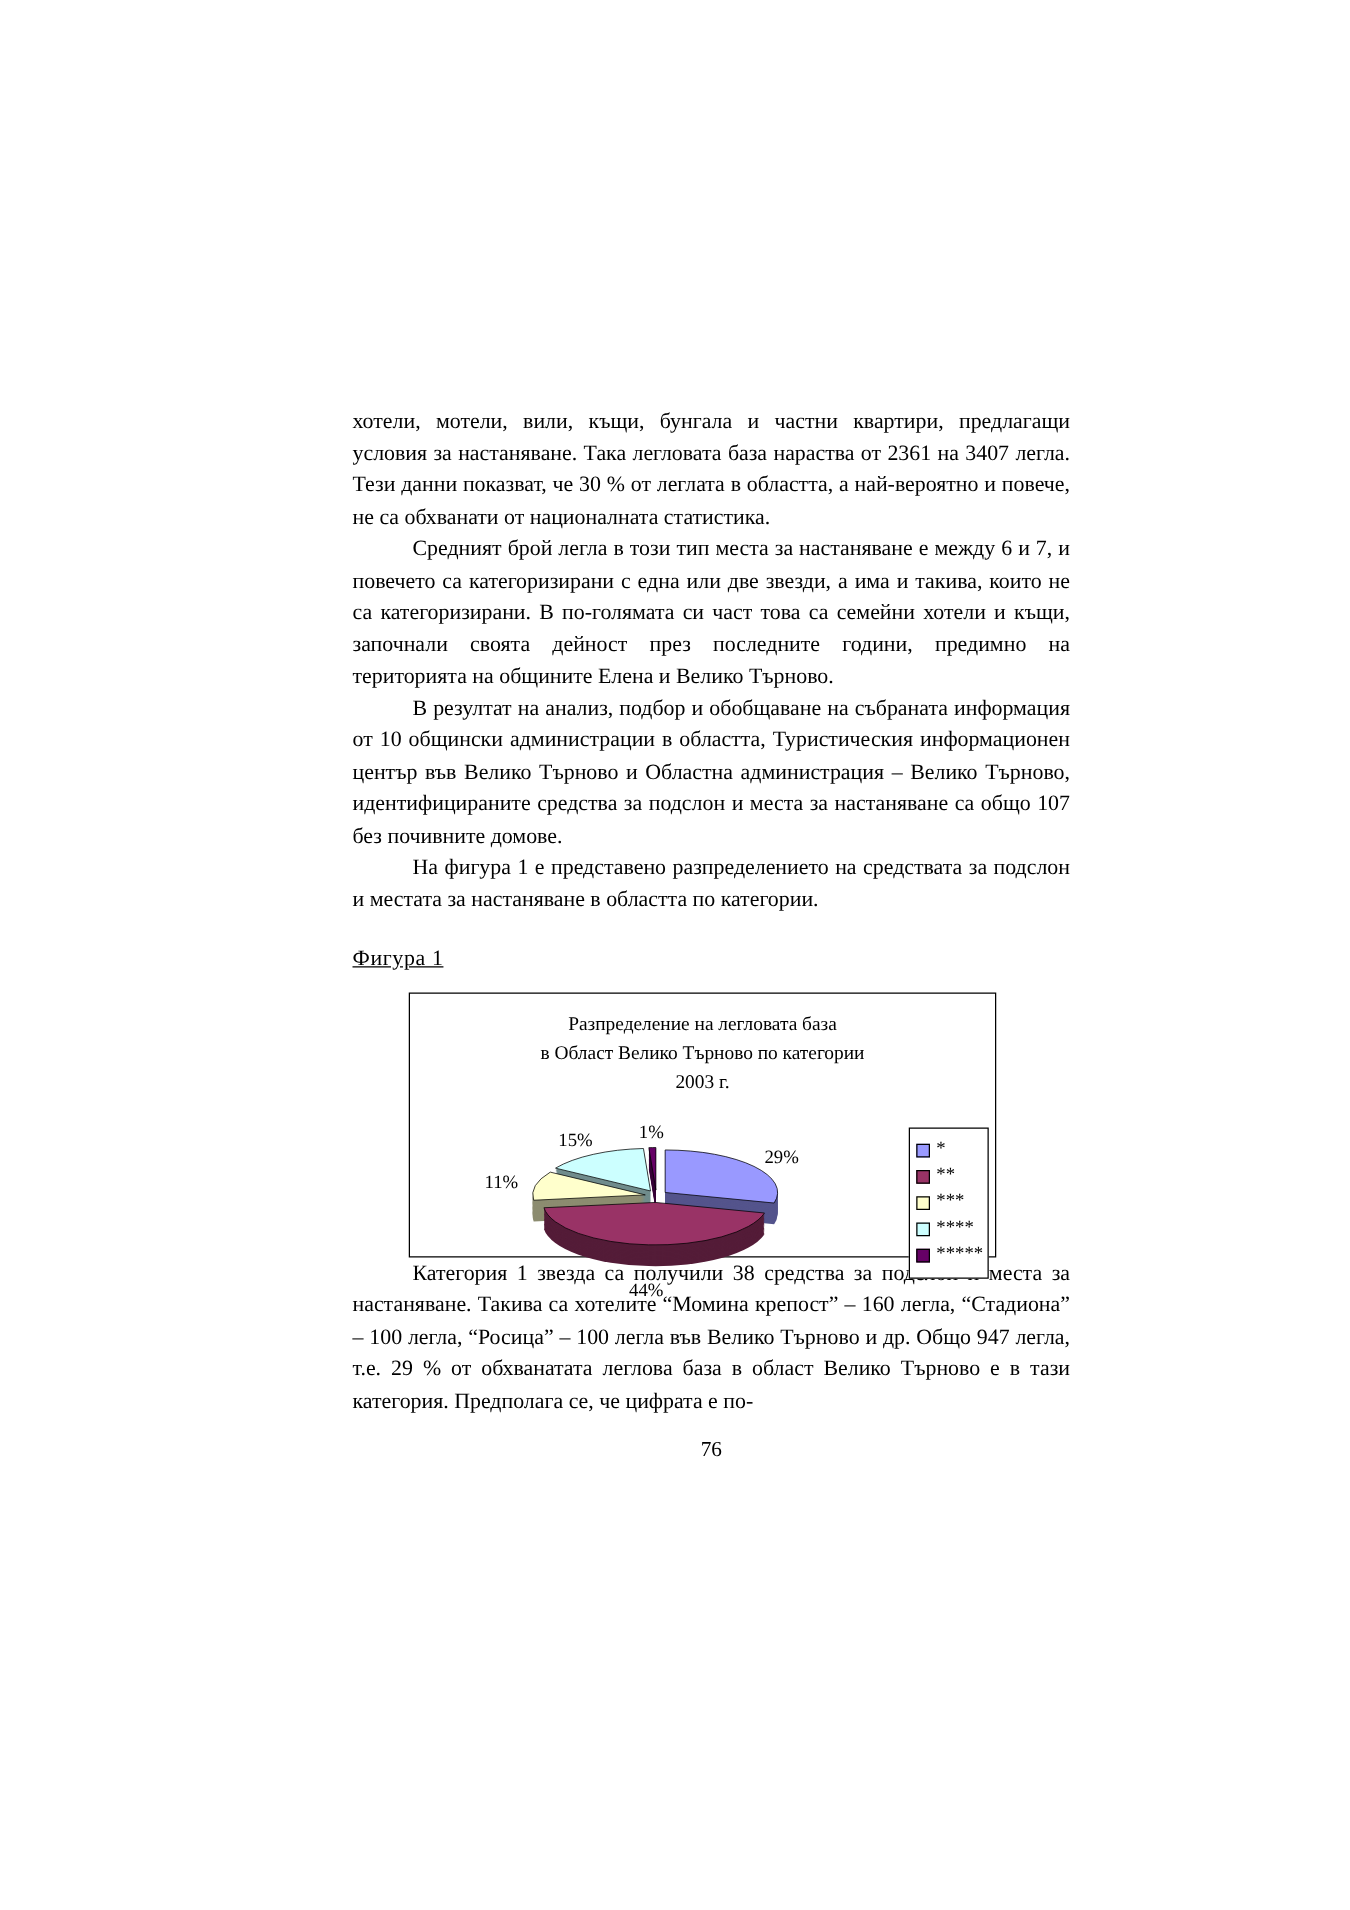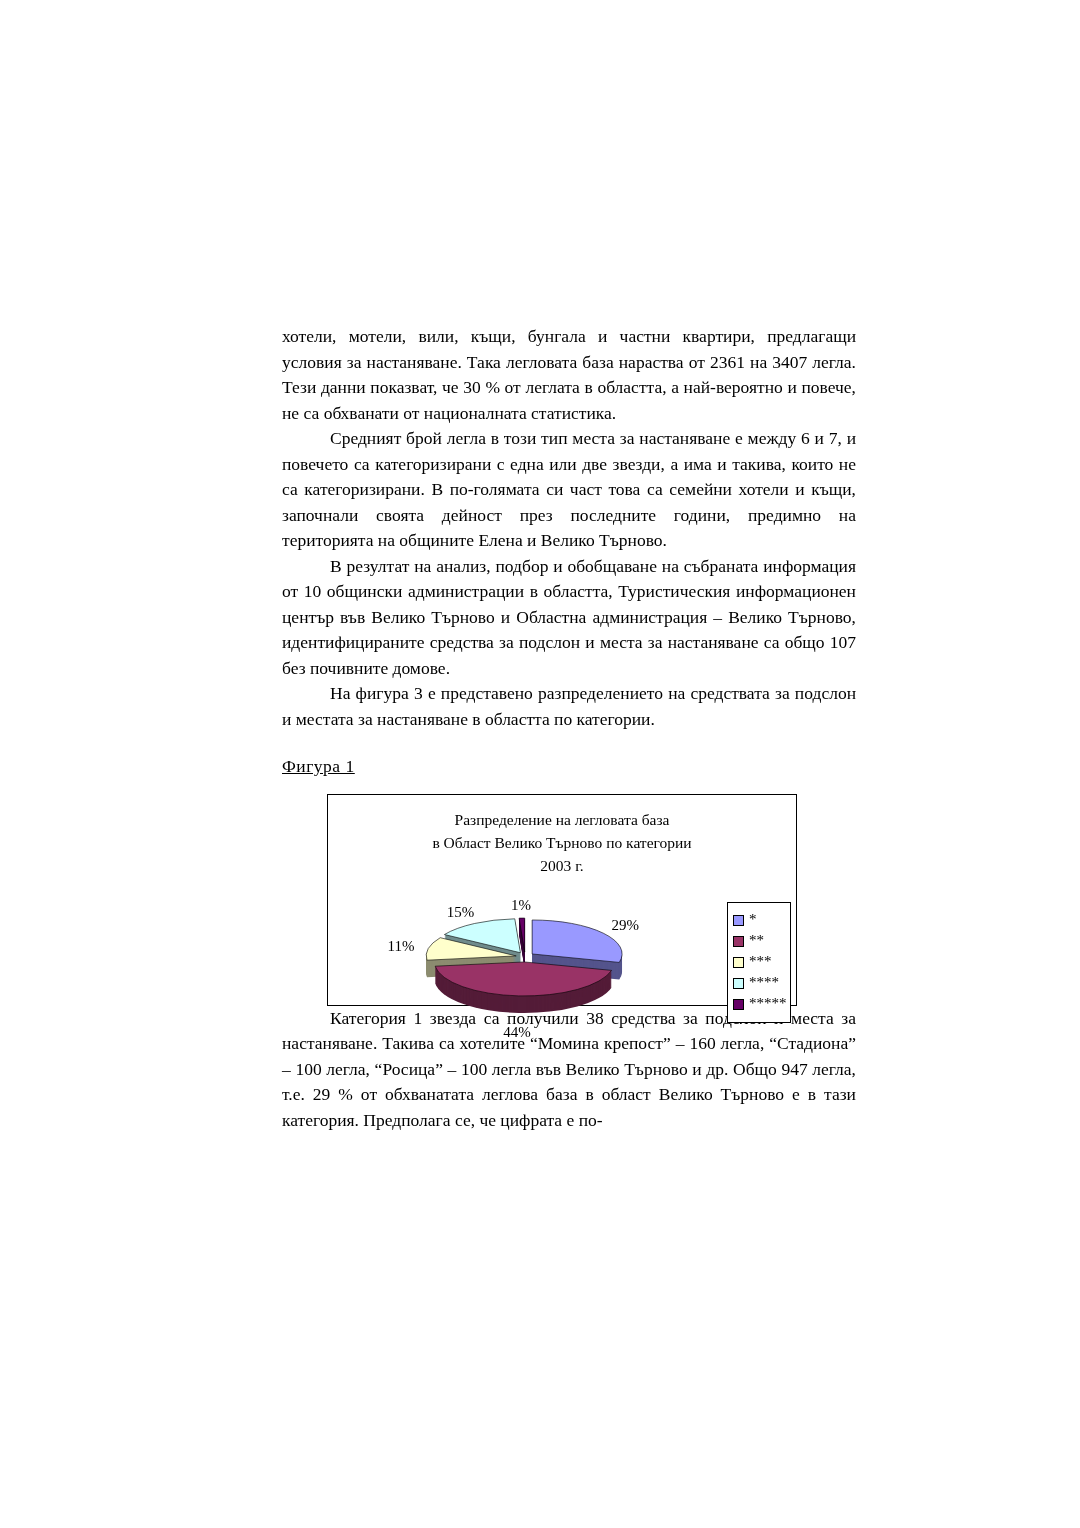--- a/index.html
+++ b/index.html
@@ -88,21 +88,21 @@
 
 <div class="page">
   <div class="text-block">
 
     <p class="para">хотели, мотели, вили, къщи, бунгала и частни квартири, предлагащи условия за настаняване. Така легловата база нараства от 2361 на 3407 легла. Тези данни показват, че 30 % от леглата в областта, а най-вероятно и повече, не са обхванати от националната статистика.</p>
 
     <p class="para indent">Средният брой легла в този тип места за настаняване е между 6 и 7, и повечето са категоризирани с една или две звезди, а има и такива, които не са категоризирани. В по-голямата си част това са семейни хотели и къщи, започнали своята дейност през последните години, предимно на територията на общините Елена и Велико Търново.</p>
 
     <p class="para indent">В резултат на анализ, подбор и обобщаване на събраната информация от 10 общински администрации в областта, Туристическия информационен център във Велико Търново и Областна администрация – Велико Търново, идентифицираните средства за подслон и места за настаняване са общо 107 без почивните домове.</p>
 
-    <p class="para indent">На фигура 3 е представено разпределението на средствата за подслон и местата за настаняване в областта по категории.</p>
+    <p class="para indent">На фигура 1 е представено разпределението на средствата за подслон и местата за настаняване в областта по категории.</p>
 
     <div class="figure-label">Фигура 1</div>
 
     <div class="figure-box">
       <div class="chart-title">
         <div>Разпределение на легловата база</div>
         <div>в Област Велико Търново по категории</div>
         <div>2003 г.</div>
       </div>
 
@@ -223,15 +223,16 @@
           </div>
           <div class="legend-row">
             <span class="legend-swatch" style="background: rgb(102, 0, 102);"></span>
             <span class="legend-label">*****</span>
           </div>
         </div>
     </div>
 
     <p class="para indent after-figure">Категория 1 звезда са получили 38 средства за подслон и места за настаняване. Такива са хотелите “Момина крепост” – 160 легла, “Стадиона” – 100 легла, “Росица” – 100 легла във Велико Търново и др. Общо 947 легла, т.е. 29 % от обхванатата леглова база в област Велико Търново е в тази категория. Предполага се, че цифрата е по-</p>
 
+    <div class="page-number">76</div>
 
   </div>
 </div>
 
 </body></html>

